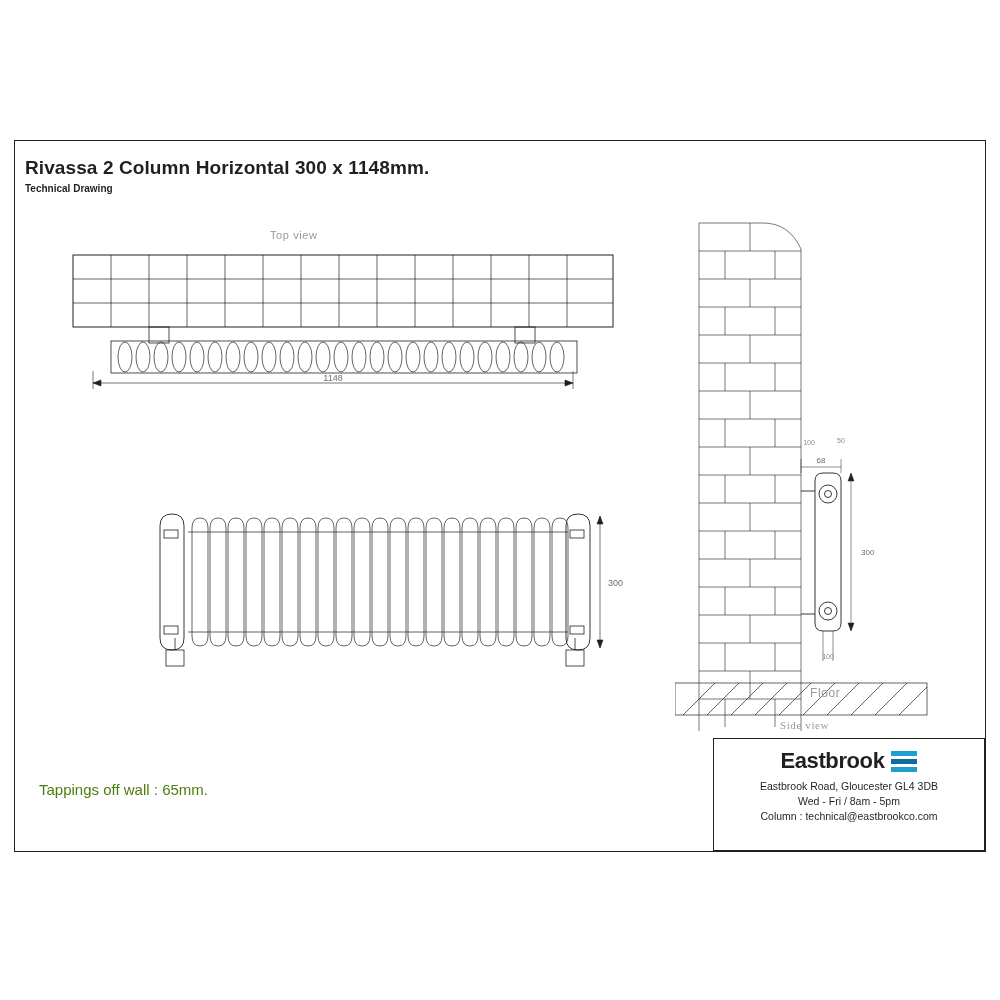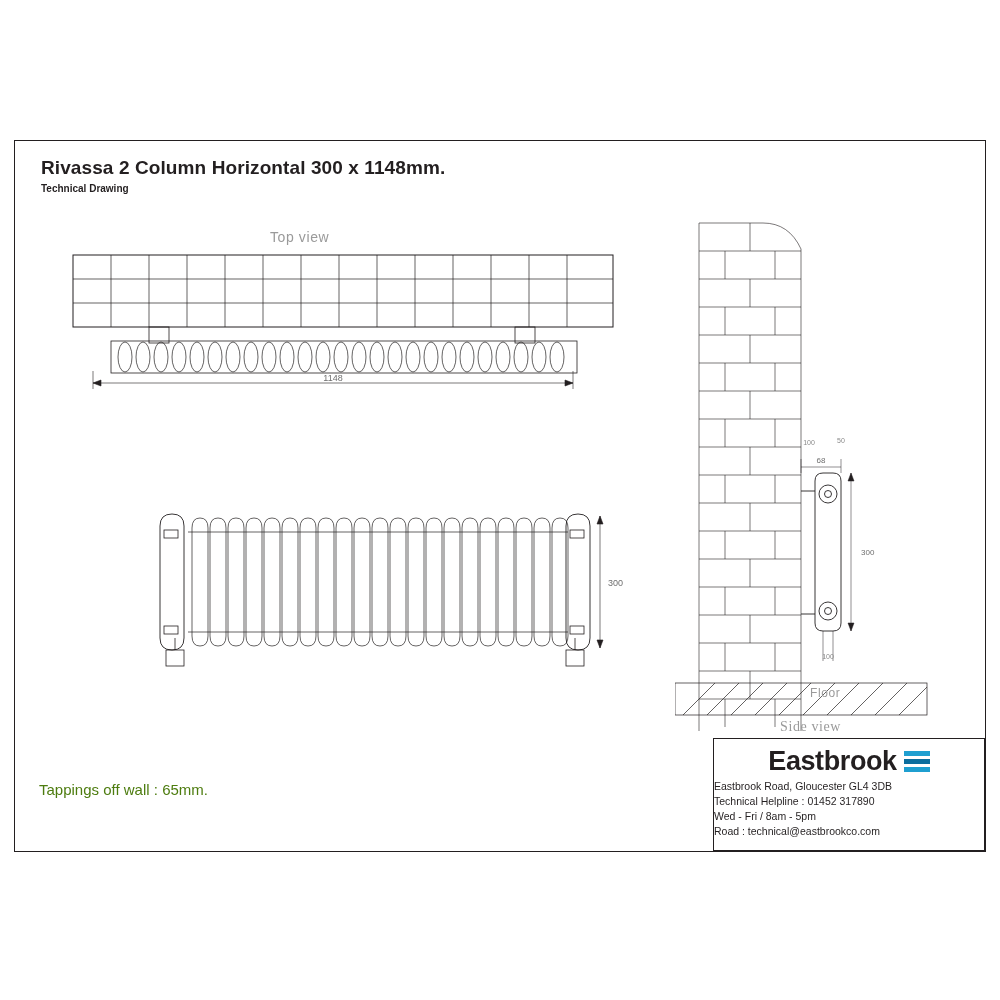--- a/index.html
+++ b/index.html
@@ -21,38 +21,37 @@
     width: 972px;
     height: 712px;
     border: 1px solid #231f20;
     box-sizing: border-box;
     background: #ffffff;
   }
   .title-block {
     position: absolute;
     left: 10px;
     top: 16px;
-    margin-left: 16px;
   }
   .title-main {
     font-size: 19px;
     font-weight: bold;
     letter-spacing: 0.1px;
     line-height: 22px;
     white-space: nowrap;
   }
   .title-sub {
     font-size: 10px;
     font-weight: bold;
     line-height: 19px;
   }
   .label-grey {
     position: absolute;
     color: #9a9a9a;
-    font-size: 14px;
+    font-size: 11px;
     letter-spacing: 0.6px;
   }
   .note {
     position: absolute;
     left: 24px;
     top: 640px;
     font-size: 15px;
     color: #4d7c0f;
   }
   
@@ -66,40 +65,41 @@
     box-sizing: border-box;
     background: #fff;
   }
   .logo-row {
     display: flex;
     align-items: center;
     justify-content: center;
     padding-top: 7px;
   }
   .logo-word {
-    font-size: 27px;
+    font-size: 22px;
     font-weight: bold;
     letter-spacing: -0.4px;
     line-height: 30px;
   }
   .logo-mark {
     margin-left: 7px;
     display: flex;
     flex-direction: column;
     justify-content: center;
     gap: 3px;
   }
   .logo-mark i {
     display: block;
     width: 26px;
     height: 5px;
     background: #1f9fd0;
   }
   .logo-mark i.mid { background: #0c6e9e; }
   .logo-lines {
+    text-align: center;
     font-size: 10.5px;
     line-height: 15px;
     margin-top: 3px;
   }
   
   svg { display: block; }
   .dl { stroke: #231f20; fill: none; }
 </style>
 </head>
 <body>
@@ -341,19 +341,18 @@
     <div class="logo-row">
       <span class="logo-word">Eastbrook</span>
       <span class="logo-mark">
         <i></i>
           <i class="mid"></i>
           <i></i>
       </span>
     </div>
     <div class="logo-lines">
       <div>Eastbrook Road, Gloucester GL4 3DB</div>
-      <div>Technical Helpline : 01452 317890</div>
       <div>Wed - Fri / 8am - 5pm</div>
-      <div>Road : technical@eastbrookco.com</div>
+      <div>Column : technical@eastbrookco.com</div>
     </div>
   </div>
 
 </div>
 
 </body></html>

